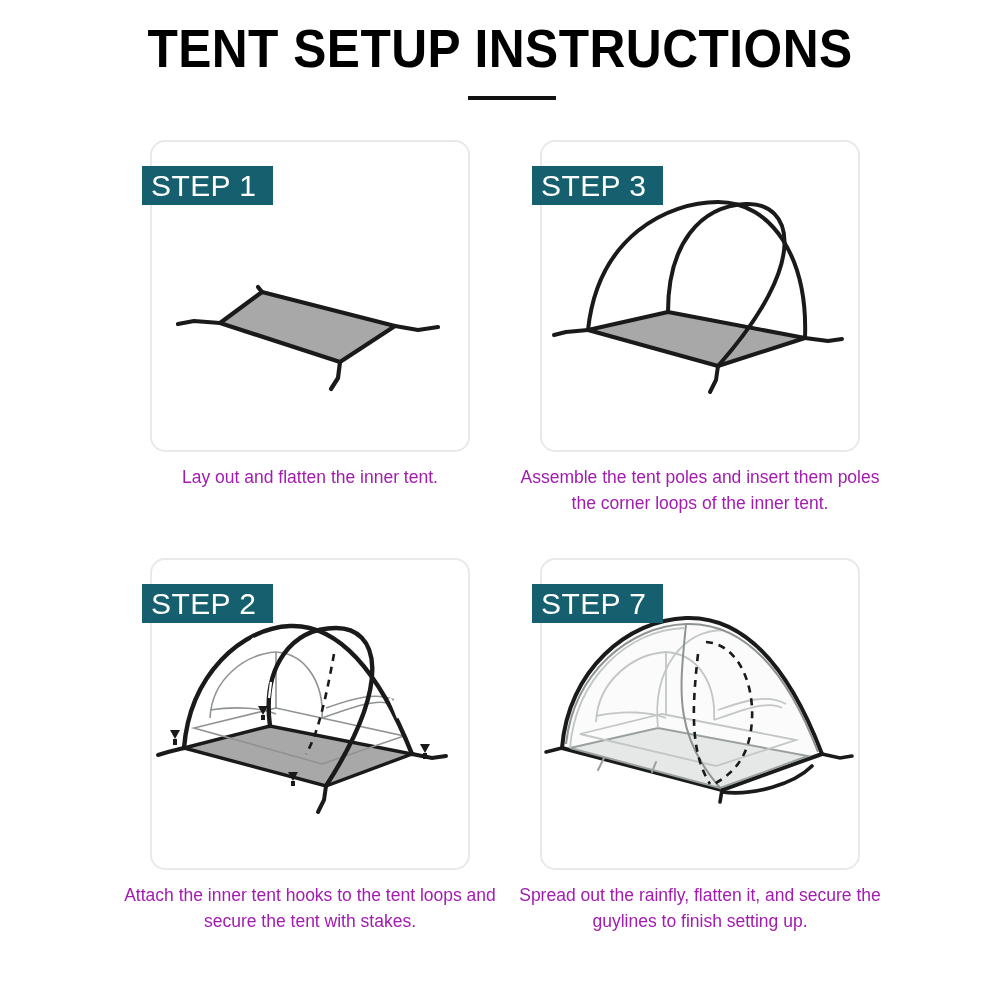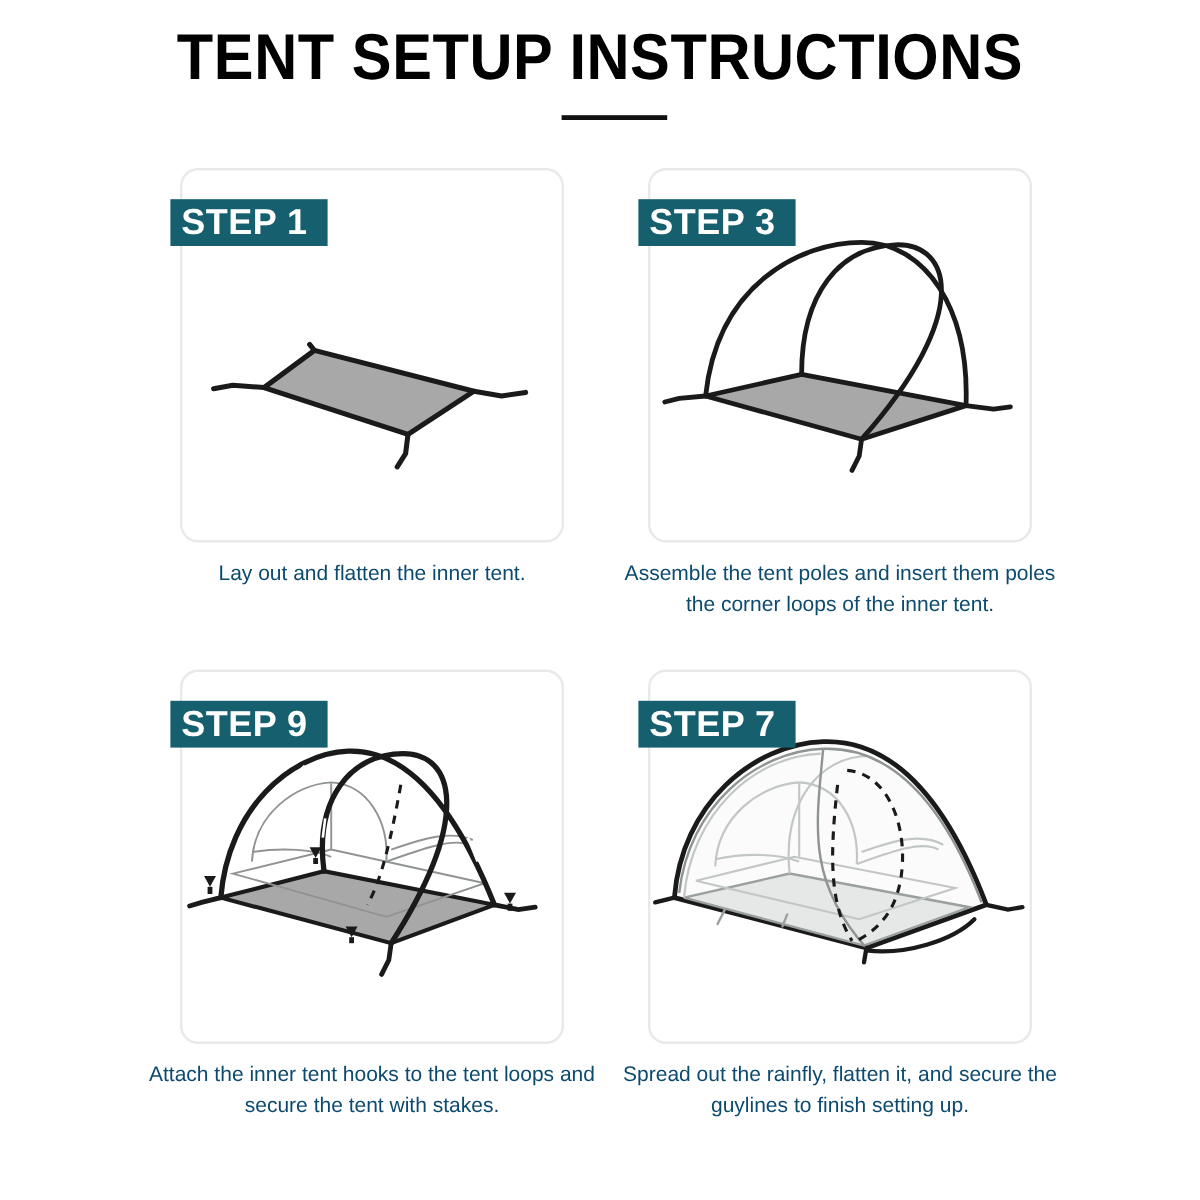--- a/index.html
+++ b/index.html
@@ -76,21 +76,21 @@
   }
   .step-badge {
     position: absolute;
     left: 32px;
     top: 44px;
     width: 131px;
     height: 39px;
     background: #155f6e;
     color: #ffffff;
     font-family: "Liberation Sans Narrow", "Liberation Sans", sans-serif;
-    font-weight: 700;
+    font-weight: 400;
     font-size: 30px;
     line-height: 39px;
     padding-left: 9px;
     box-sizing: border-box;
     letter-spacing: 0.4px;
   }
   .step-art {
     position: absolute;
     left: 40px;
     top: 18px;
@@ -98,21 +98,21 @@
     height: 312px;
   }
   .step-caption {
     position: absolute;
     left: 10px;
     top: 342px;
     width: 380px;
     text-align: center;
     font-size: 17.5px;
     line-height: 26px;
-    color: #0c4a6e;
+    color: #a21caf;
   }
 </style>
 </head>
 <body>
 
 <div id="header">
   <div id="page-title">TENT SETUP INSTRUCTIONS</div>
   <div id="title-divider"></div>
 </div>
 
@@ -207,21 +207,21 @@
         </g>
 
         <g fill="none" stroke="#1a1a1a" stroke-width="4" stroke-linecap="round">
           <path d="M34,190 L18,194 L8,197"></path>
           <path d="M262,196 L282,200 L296,198"></path>
           <path d="M176,228 L174,242 L168,254"></path>
         </g>
       </svg>
     </div>
 
-    <div class="step-badge">STEP 9</div>
+    <div class="step-badge">STEP 2</div>
     <div class="step-caption">Attach the inner tent hooks to the tent loops and secure the tent with stakes.</div>
   </div>
 
   <div class="step-block col-right row-bottom">
     <div class="step-card"></div>
 
     <div class="step-art">
       <svg viewBox="0 0 320 312" width="320" height="312" xmlns="http://www.w3.org/2000/svg">
 
         <path d="M22,190 C28,112 88,62 146,60 C206,58 250,112 282,196 L182,232 Z" fill="#fbfbfb" stroke="#1a1a1a" stroke-width="4" stroke-linejoin="round"></path>

